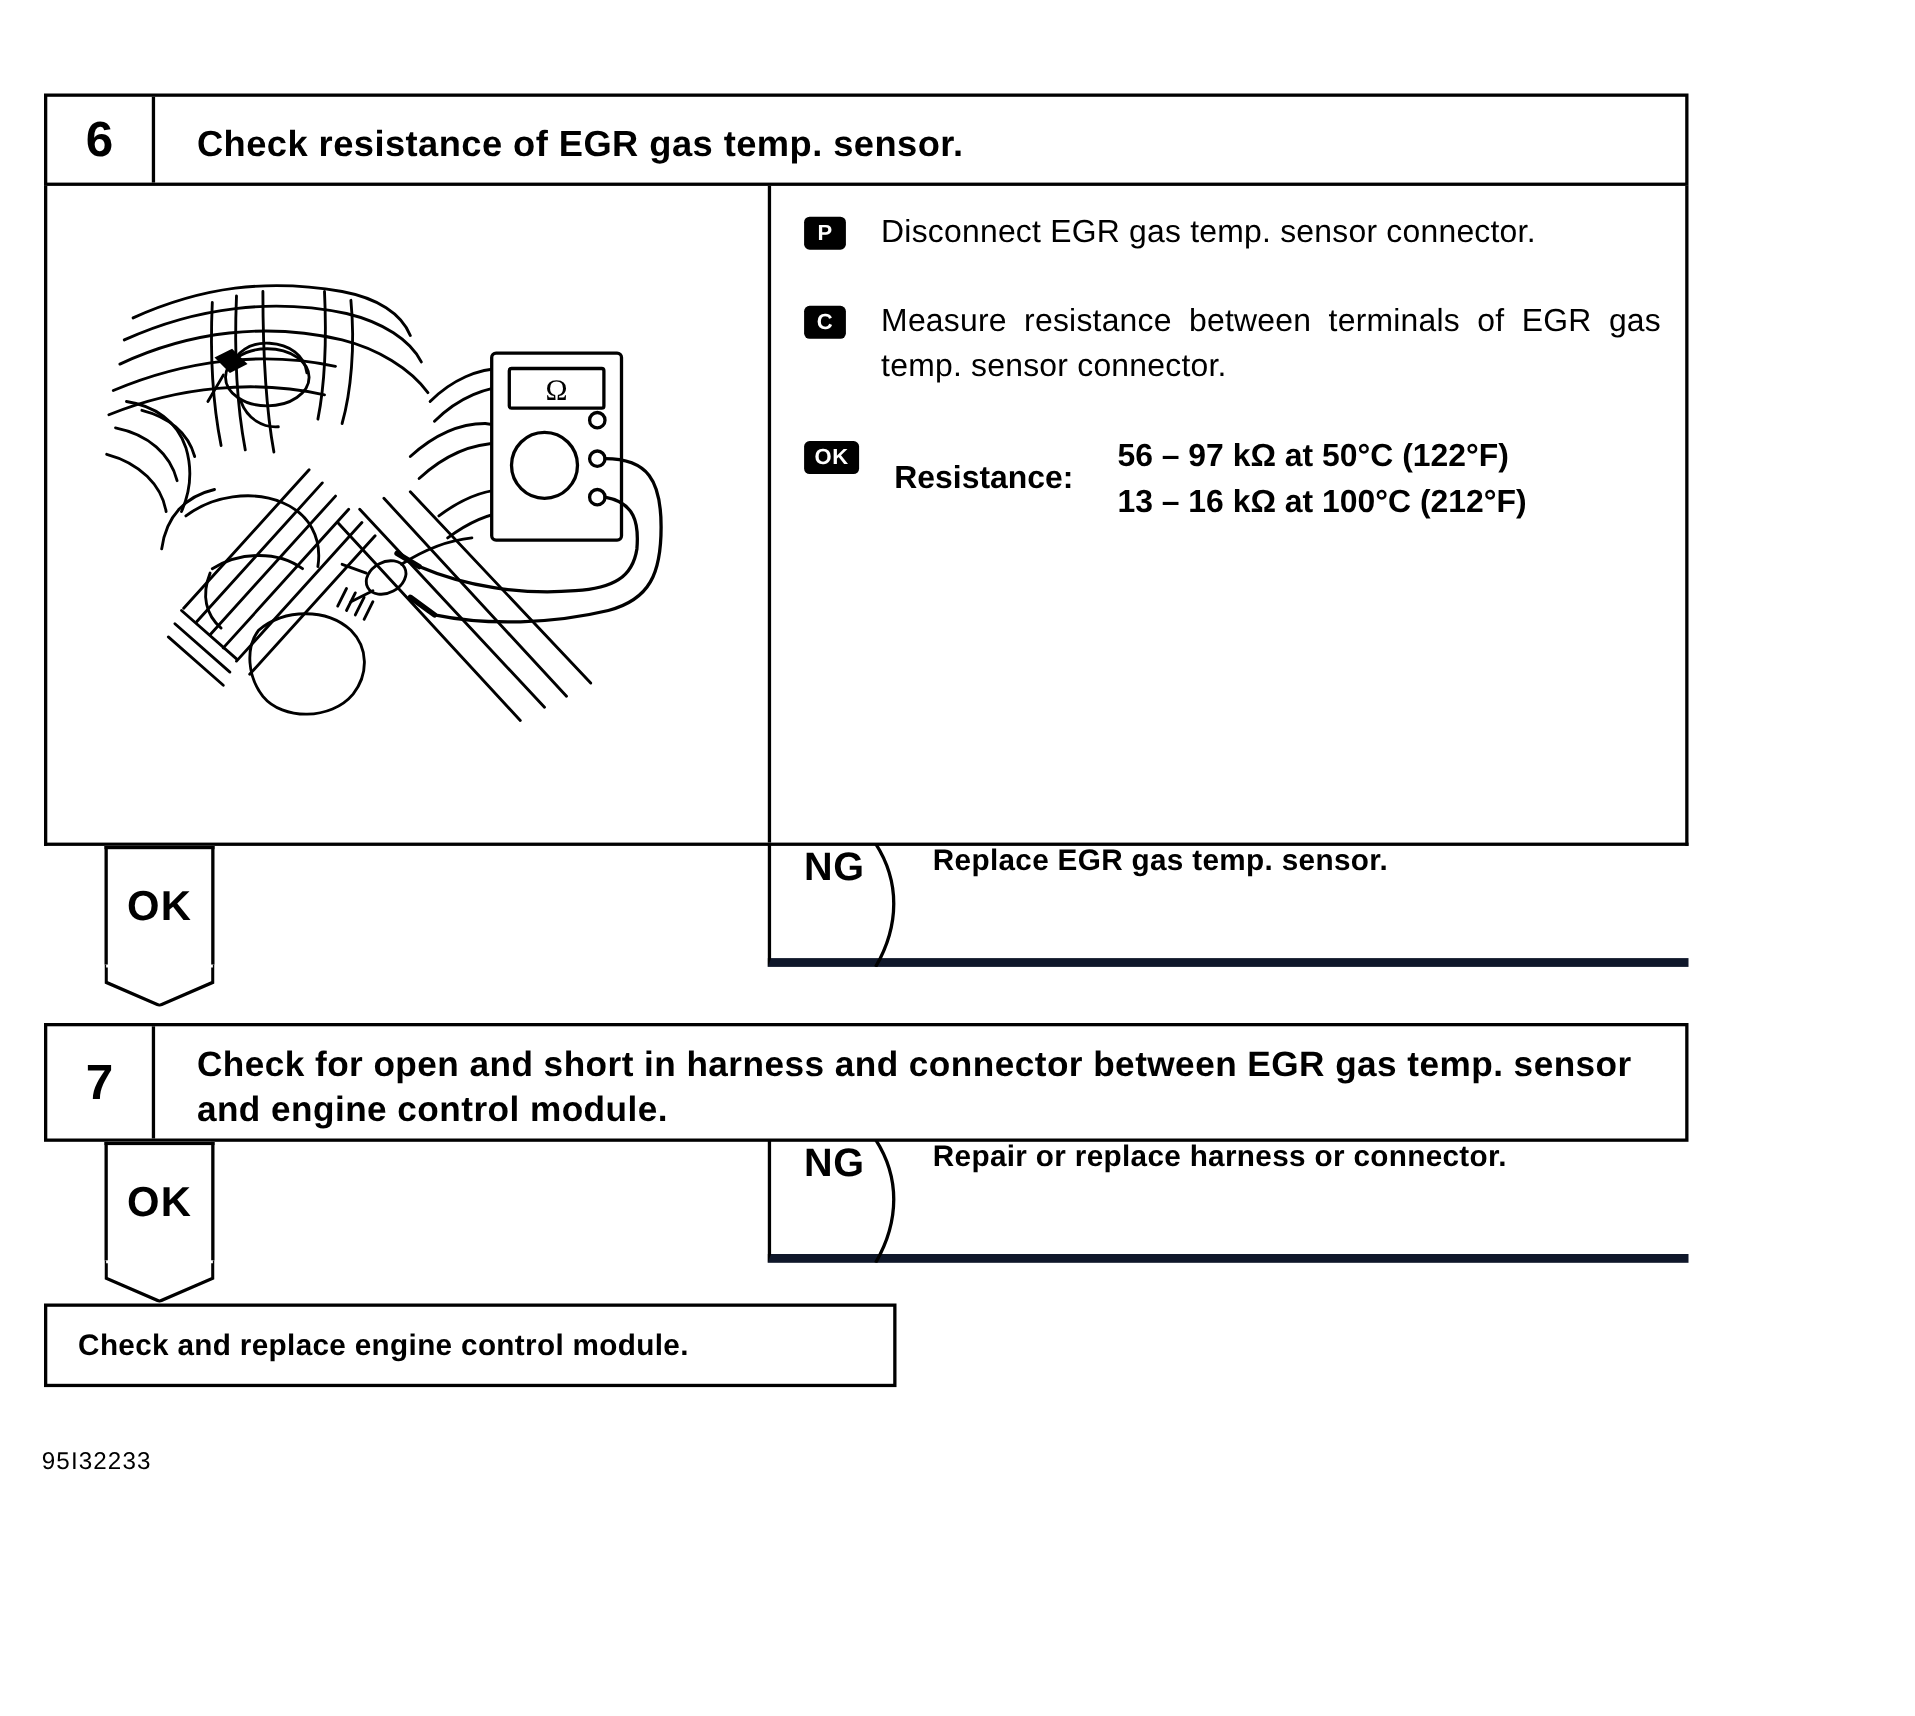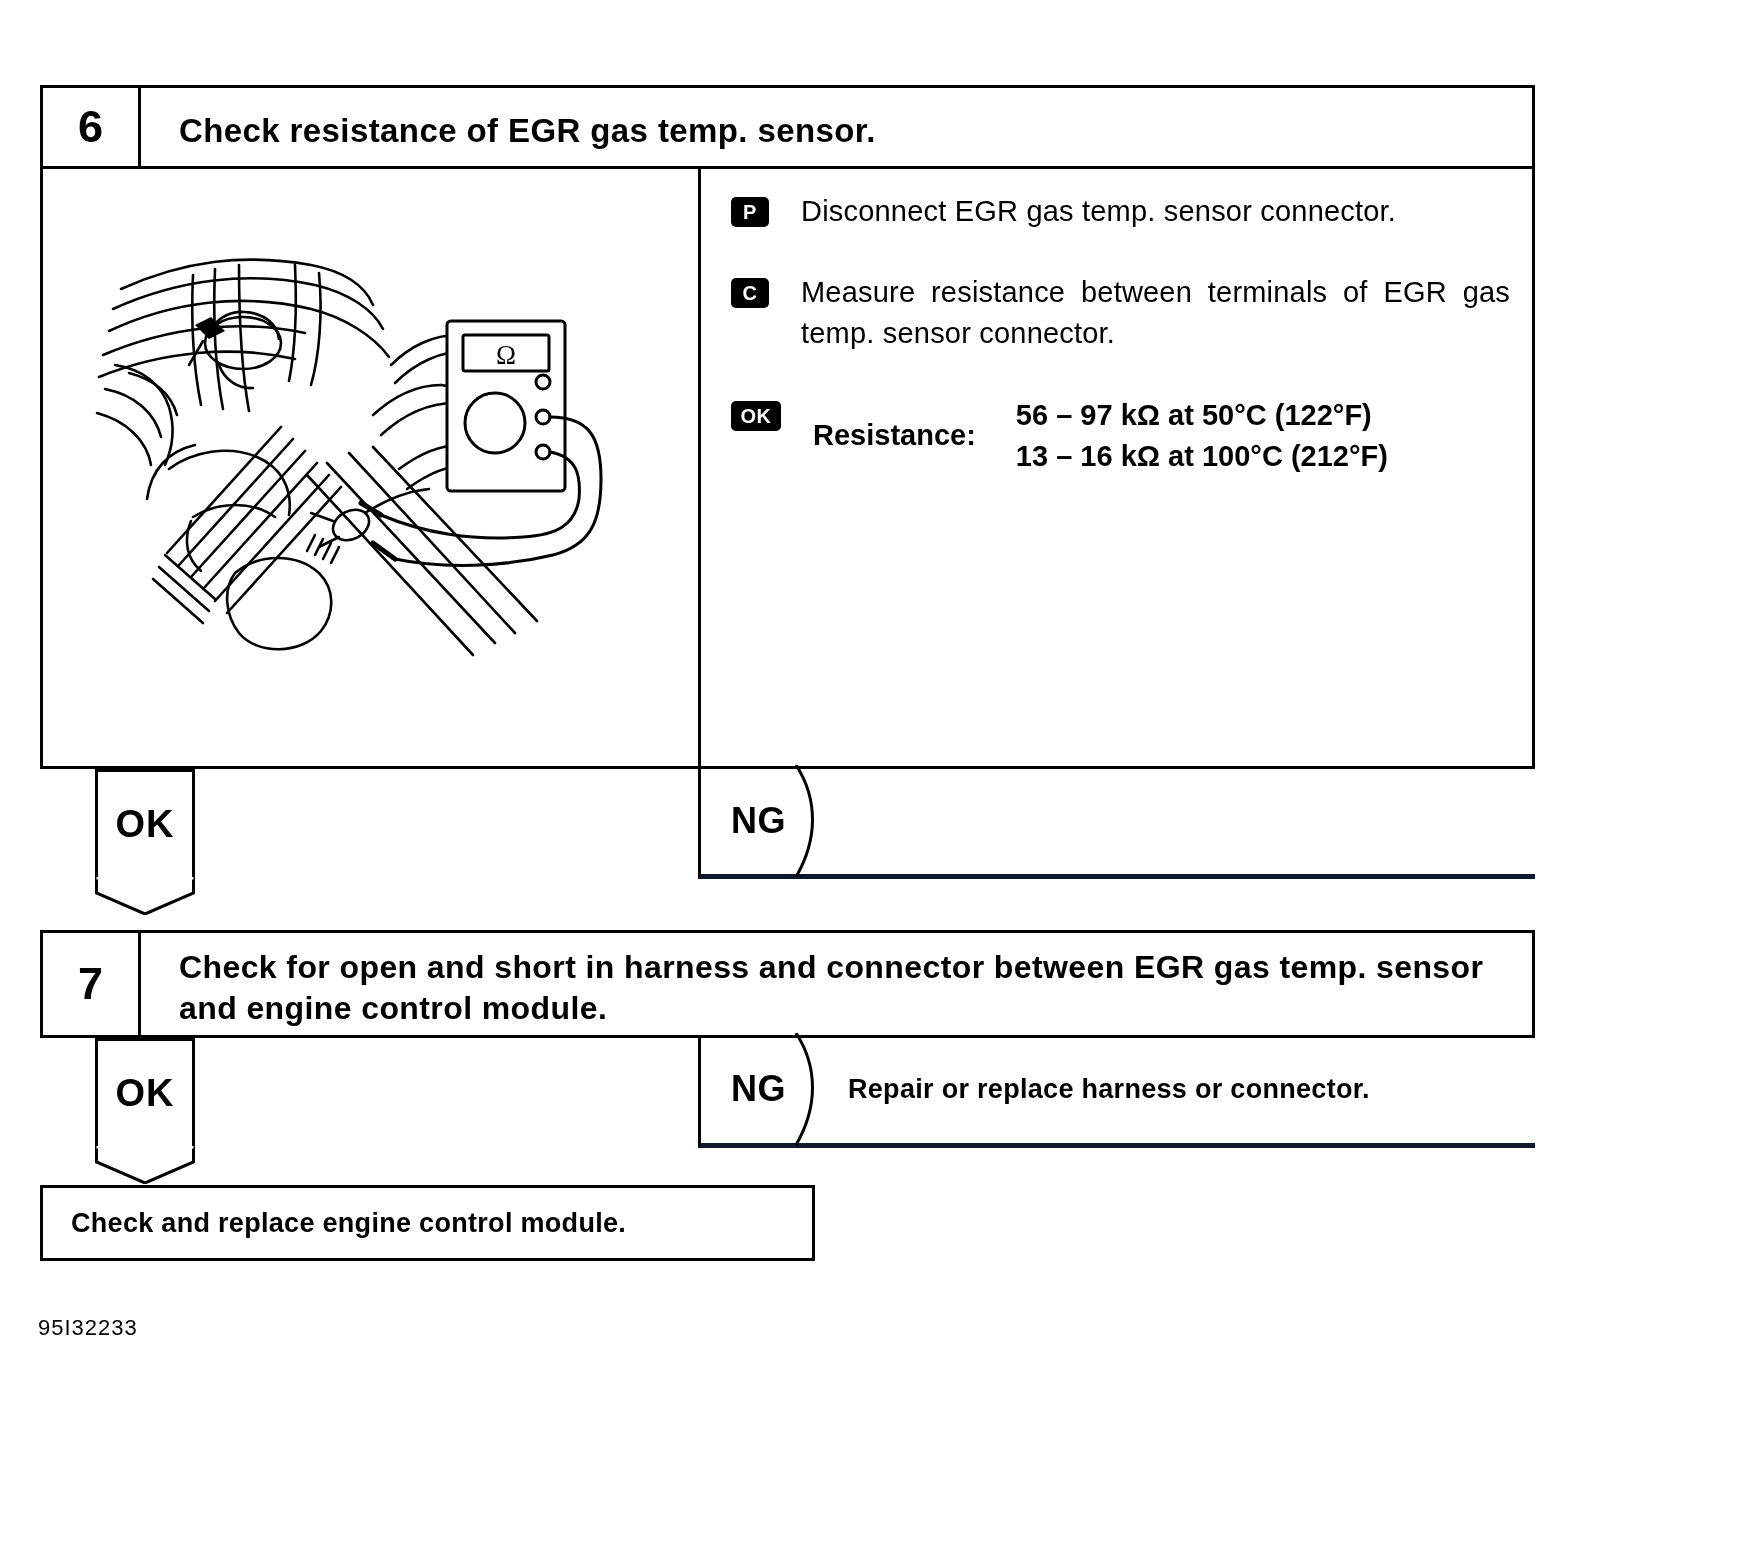--- a/index.html
+++ b/index.html
@@ -150,23 +150,23 @@
     width: 100px;
     height: 38px;
   }
   .ng-box {
     position: absolute;
     left: 658px;
     top: -2px;
     right: 0;
     height: 112px;
     border-left: 3px solid #000;
-    border-bottom: 5px solid #0f172a;
-    display: flex;
-    align-items: center;
+    border-bottom: 8px solid #0f172a;
+    display: flex;
+    align-items: flex-start;
   }
   .ng-label {
     font-size: 36px;
     font-weight: bold;
     margin-left: 30px;
     letter-spacing: 0.5px;
   }
   .ng-arc {
     width: 34px;
     height: 112px;
@@ -360,20 +360,21 @@
         <path d="M1.5 0 L1.5 16 L50 37 L98.5 16 L98.5 0" fill="#fff" stroke="#000" stroke-width="3"></path>
         <path d="M1.5 0 L98.5 0" stroke="#fff" stroke-width="5"></path>
       </svg>
     </div>
 
     <div class="ng-box">
       <span class="ng-label">NG</span>
       <svg class="ng-arc" viewBox="0 0 34 112" preserveAspectRatio="none">
         <path d="M4 0 C 26 34, 26 74, 4 112" fill="none" stroke="#000" stroke-width="3"></path>
       </svg>
+      <span class="ng-text">Replace EGR gas temp. sensor.</span>
     </div>
   </div>
 </div>
 
 <div id="step7-block">
 
   <div class="step-header">
     <div class="step-num">7</div>
     <div class="step-title">Check for open and short in harness and connector between EGR gas temp. sensor and engine control module.</div>
   </div>

